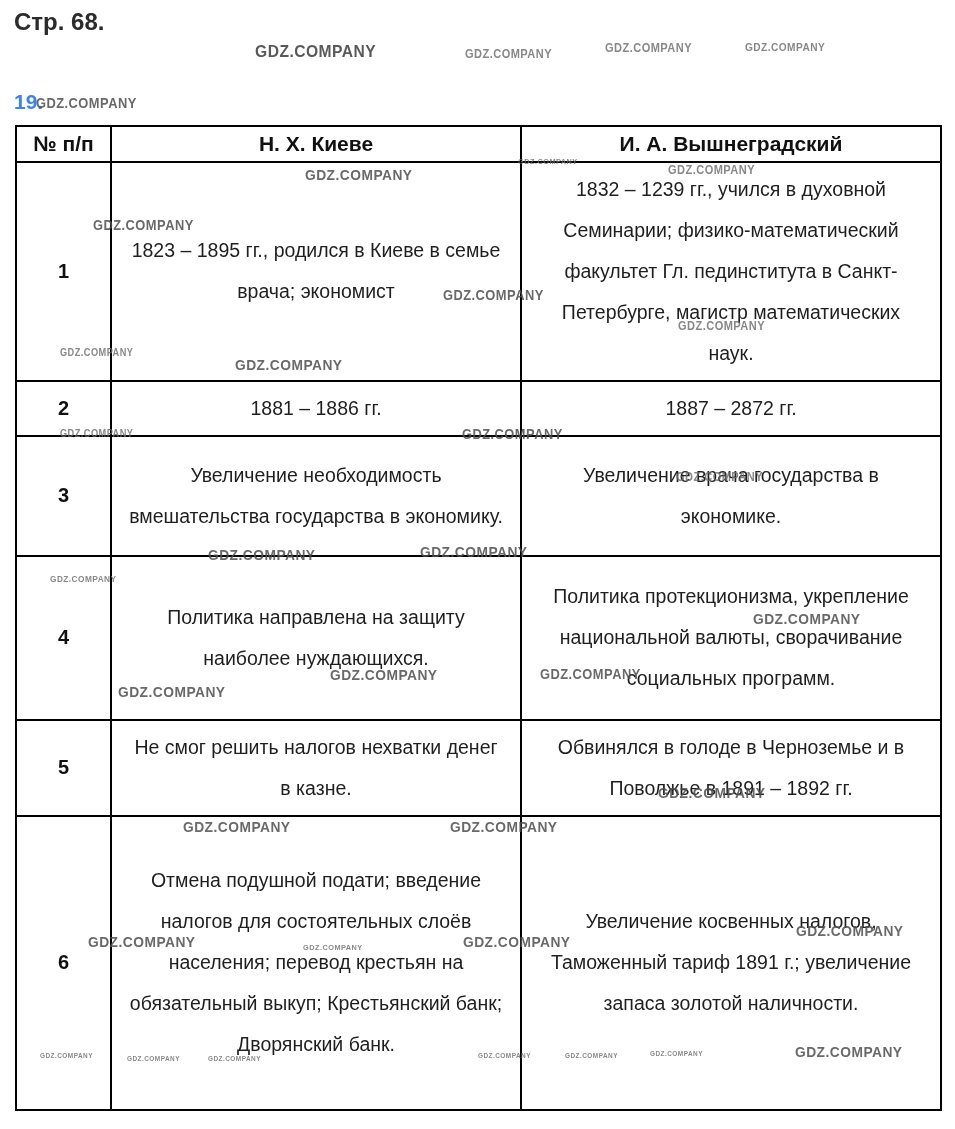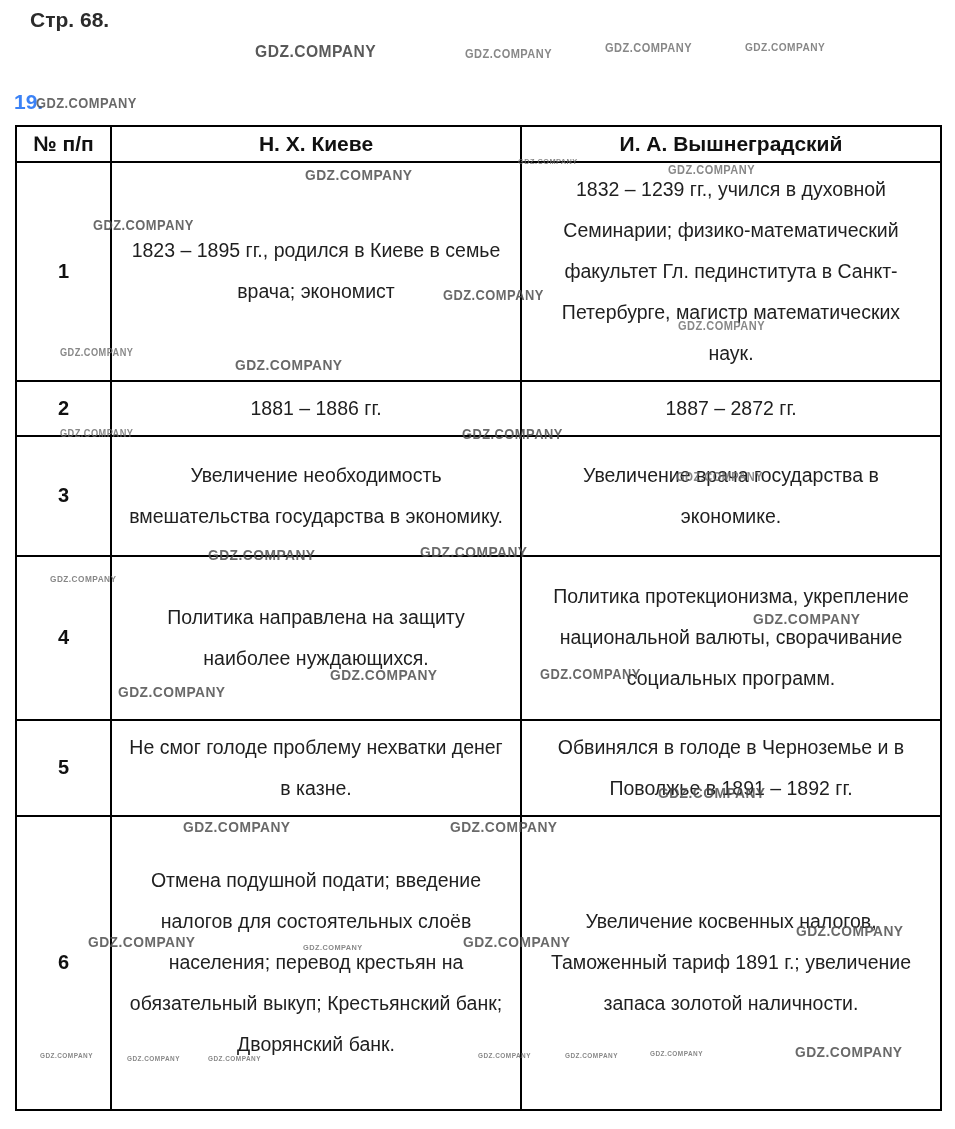--- a/index.html
+++ b/index.html
@@ -10,24 +10,23 @@
     height: 1129px;
     background: #ffffff;
     font-family: "Liberation Sans", sans-serif;
     color: #1c1c1c;
     overflow: hidden;
   }
   .page-heading {
     position: absolute;
     top: 8px;
     left: 14px;
-    font-size: 21px;
+    font-size: 24px;
     font-weight: bold;
     color: #2b2b2b;
-    margin-left: 16px;
   }
   .task-number {
     position: absolute;
     top: 90px;
     left: 14px;
     font-size: 21px;
     font-weight: bold;
     color: #3b82f6;
   }
   table.answer-table {
@@ -111,21 +110,21 @@
       <td class="content-cell">Увеличение необходимость вмешательства государства в экономику.</td>
       <td class="content-cell">Увеличение врача государства в экономике.</td>
     </tr>
     <tr style="height:164px">
       <td class="num-cell">4</td>
       <td class="content-cell">Политика направлена на защиту наиболее нуждающихся.</td>
       <td class="content-cell">Политика протекционизма, укрепление национальной валюты, сворачивание социальных программ.</td>
     </tr>
     <tr style="height:86px">
       <td class="num-cell">5</td>
-      <td class="content-cell">Не смог голоде проблему нехватки денег в казне.</td>
+      <td class="content-cell">Не смог решить налогов нехватки денег в казне.</td>
       <td class="content-cell">Обвинялся в голоде в Черноземье и в Поволжье в 1891 – 1892 гг.</td>
     </tr>
     <tr style="height:294px">
       <td class="num-cell">6</td>
       <td class="content-cell">Отмена подушной подати; введение налогов для состоятельных слоёв населения; перевод крестьян на обязательный выкуп; Крестьянский банк; Дворянский банк.</td>
       <td class="content-cell">Увеличение косвенных налогов, Таможенный тариф 1891 г.; увеличение запаса золотой наличности.</td>
     </tr>
   </tbody>
     </table>
 

